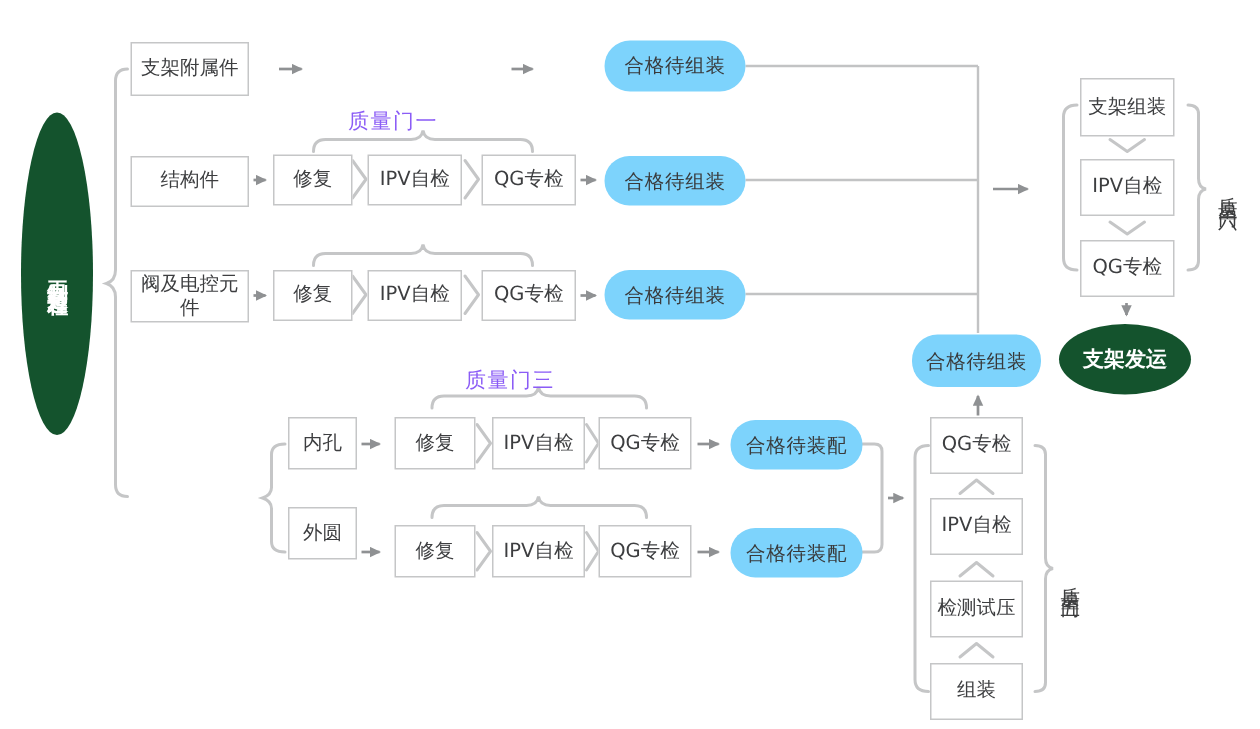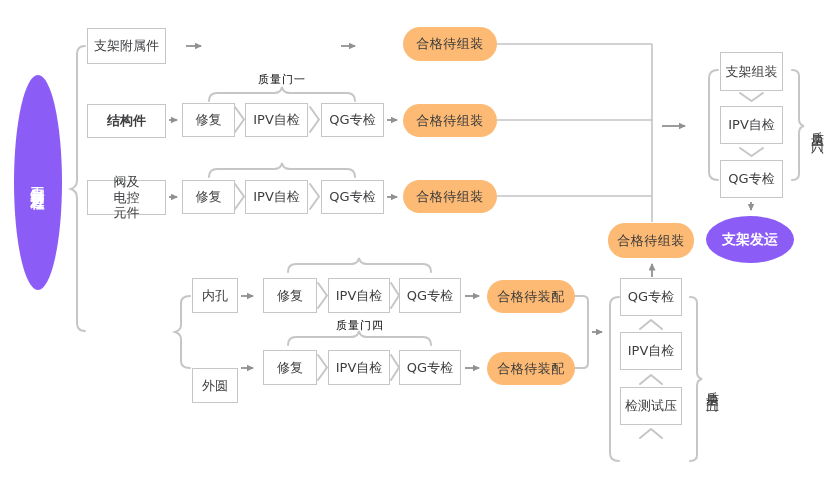--- a/index.html
+++ b/index.html
@@ -5,33 +5,33 @@
   html,body { margin:0; padding:0; background:#ffffff; }
   .stage {
     position:relative; width:840px; height:486px; background:#ffffff;
     font-family:"DejaVu Sans","Liberation Sans",sans-serif; overflow:hidden;
   }
   .box {
     position:absolute; display:flex; align-items:center; justify-content:center;
     text-align:center; background:#ffffff; border:1.5px solid #c5c6c7;
     color:#3d3e40; font-size:13px; line-height:1.2; box-sizing:border-box;
   }
-  .box.wrap { padding:0 24px; }
+  .box.wrap { padding:0 4px; }
   .pill {
     position:absolute; display:flex; align-items:center; justify-content:center;
-    background:#fdba74; border-radius:17px; color:#393a3b; font-size:13px;
+    background:#7dd3fc; border-radius:17px; color:#393a3b; font-size:13px;
     box-sizing:border-box; letter-spacing:.5px;
   }
   .ellipse {
     position:absolute; display:flex; align-items:center; justify-content:center;
-    background:#8b5cf6; border-radius:50%; color:#ffffff; font-weight:bold;
+    background:#14532d; border-radius:50%; color:#ffffff; font-weight:bold;
     font-size:14px; box-sizing:border-box;
   }
   .gate-label {
-    position:absolute; color:#000000; font-size:11px; text-align:center;
+    position:absolute; color:#8b5cf6; font-size:14px; 
     letter-spacing:1px;
   }
   .v-text {
     writing-mode:vertical-rl; text-orientation:upright; letter-spacing:3px;
   }
   .v-label {
     position:absolute; display:flex; align-items:center; justify-content:center;
     color:#3c3d3e; font-size:13px;
   }
   svg.connectors { position:absolute; left:0; top:0; }
@@ -103,50 +103,51 @@
   </svg>
 
   <div class="ellipse" style="left:14px; top:75px; width:48px; height:215px;">
     <span class="v-text">再制造过程</span>
   </div>
 
   <div class="box" style="left:87px; top:28px; width:79px; height:36px;">支架附属件</div>
   <div class="pill" style="left:403px; top:27px; width:94px; height:34px;">合格待组装</div>
 
   <div class="gate-label" style="left:232px; top:72px; width:100px;">质量门一</div>
-  <div class="box" style="left:87px; top:104px; width:79px; height:34px;font-weight:bold;">结构件</div>
+  <div class="box" style="left:87px; top:104px; width:79px; height:34px;">结构件</div>
   <div class="box" style="left:182px; top:103px; width:53px; height:34px;">修复</div>
   <div class="box" style="left:245px; top:103px; width:63px; height:34px;">IPV自检</div>
   <div class="box" style="left:321px; top:103px; width:63px; height:34px;">QG专检</div>
   <div class="pill" style="left:403px; top:104px; width:94px; height:33px;">合格待组装</div>
 
   <div class="box wrap" style="left:87px; top:180px; width:79px; height:35px;">阀及电控元件</div>
   <div class="box" style="left:182px; top:180px; width:53px; height:34px;">修复</div>
   <div class="box" style="left:245px; top:180px; width:63px; height:34px;">IPV自检</div>
   <div class="box" style="left:321px; top:180px; width:63px; height:34px;">QG专检</div>
   <div class="pill" style="left:403px; top:180px; width:94px; height:33px;">合格待组装</div>
 
 
+  <div class="gate-label" style="left:310px; top:245px; width:100px;">质量门三</div>
   <div class="box" style="left:192px; top:278px; width:46px; height:35px;">内孔</div>
   <div class="box" style="left:263px; top:278px; width:54px; height:35px;">修复</div>
   <div class="box" style="left:328px; top:278px; width:62px; height:35px;">IPV自检</div>
   <div class="box" style="left:399px; top:278px; width:62px; height:35px;">QG专检</div>
   <div class="pill" style="left:487px; top:280px; width:88px; height:33px;">合格待装配</div>
 
-  <div class="gate-label" style="left:310px; top:318px; width:100px;">质量门四</div>
-  <div class="box" style="left:192px; top:368px; width:46px; height:35px;">外圆</div>
+  <div class="box" style="left:192px; top:338px; width:46px; height:35px;font-family:Liberation Mono, monospace;">外圆</div>
   <div class="box" style="left:263px; top:350px; width:54px; height:35px;">修复</div>
   <div class="box" style="left:328px; top:350px; width:62px; height:35px;">IPV自检</div>
   <div class="box" style="left:399px; top:350px; width:62px; height:35px;">QG专检</div>
   <div class="pill" style="left:487px; top:352px; width:88px; height:33px;">合格待装配</div>
 
   <div class="pill" style="left:608px; top:223px; width:86px; height:35px;">合格待组装</div>
   <div class="box" style="left:620px; top:278px; width:62px; height:38px;">QG专检</div>
   <div class="box" style="left:620px; top:332px; width:62px; height:38px;">IPV自检</div>
   <div class="box" style="left:620px; top:387px; width:62px; height:38px;">检测试压</div>
+  <div class="box" style="left:620px; top:442px; width:62px; height:38px;">组装</div>
   <div class="v-label" style="left:702px; top:354px; width:20px; height:66px;">
     <span class="v-text">质量门五</span>
   </div>
 
   <div class="box" style="left:720px; top:52px; width:63px; height:39px;">支架组装</div>
   <div class="box" style="left:720px; top:106px; width:63px; height:38px;">IPV自检</div>
   <div class="box" style="left:720px; top:160px; width:63px; height:38px;">QG专检</div>
   <div class="v-label" style="left:807px; top:98px; width:20px; height:58px;">
     <span class="v-text">质量门六</span>
   </div>

